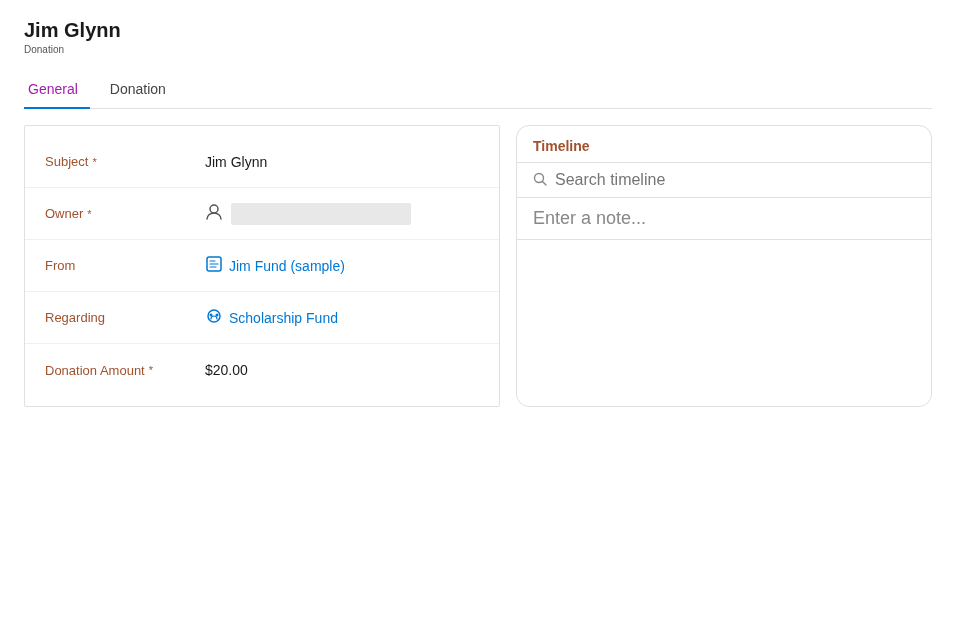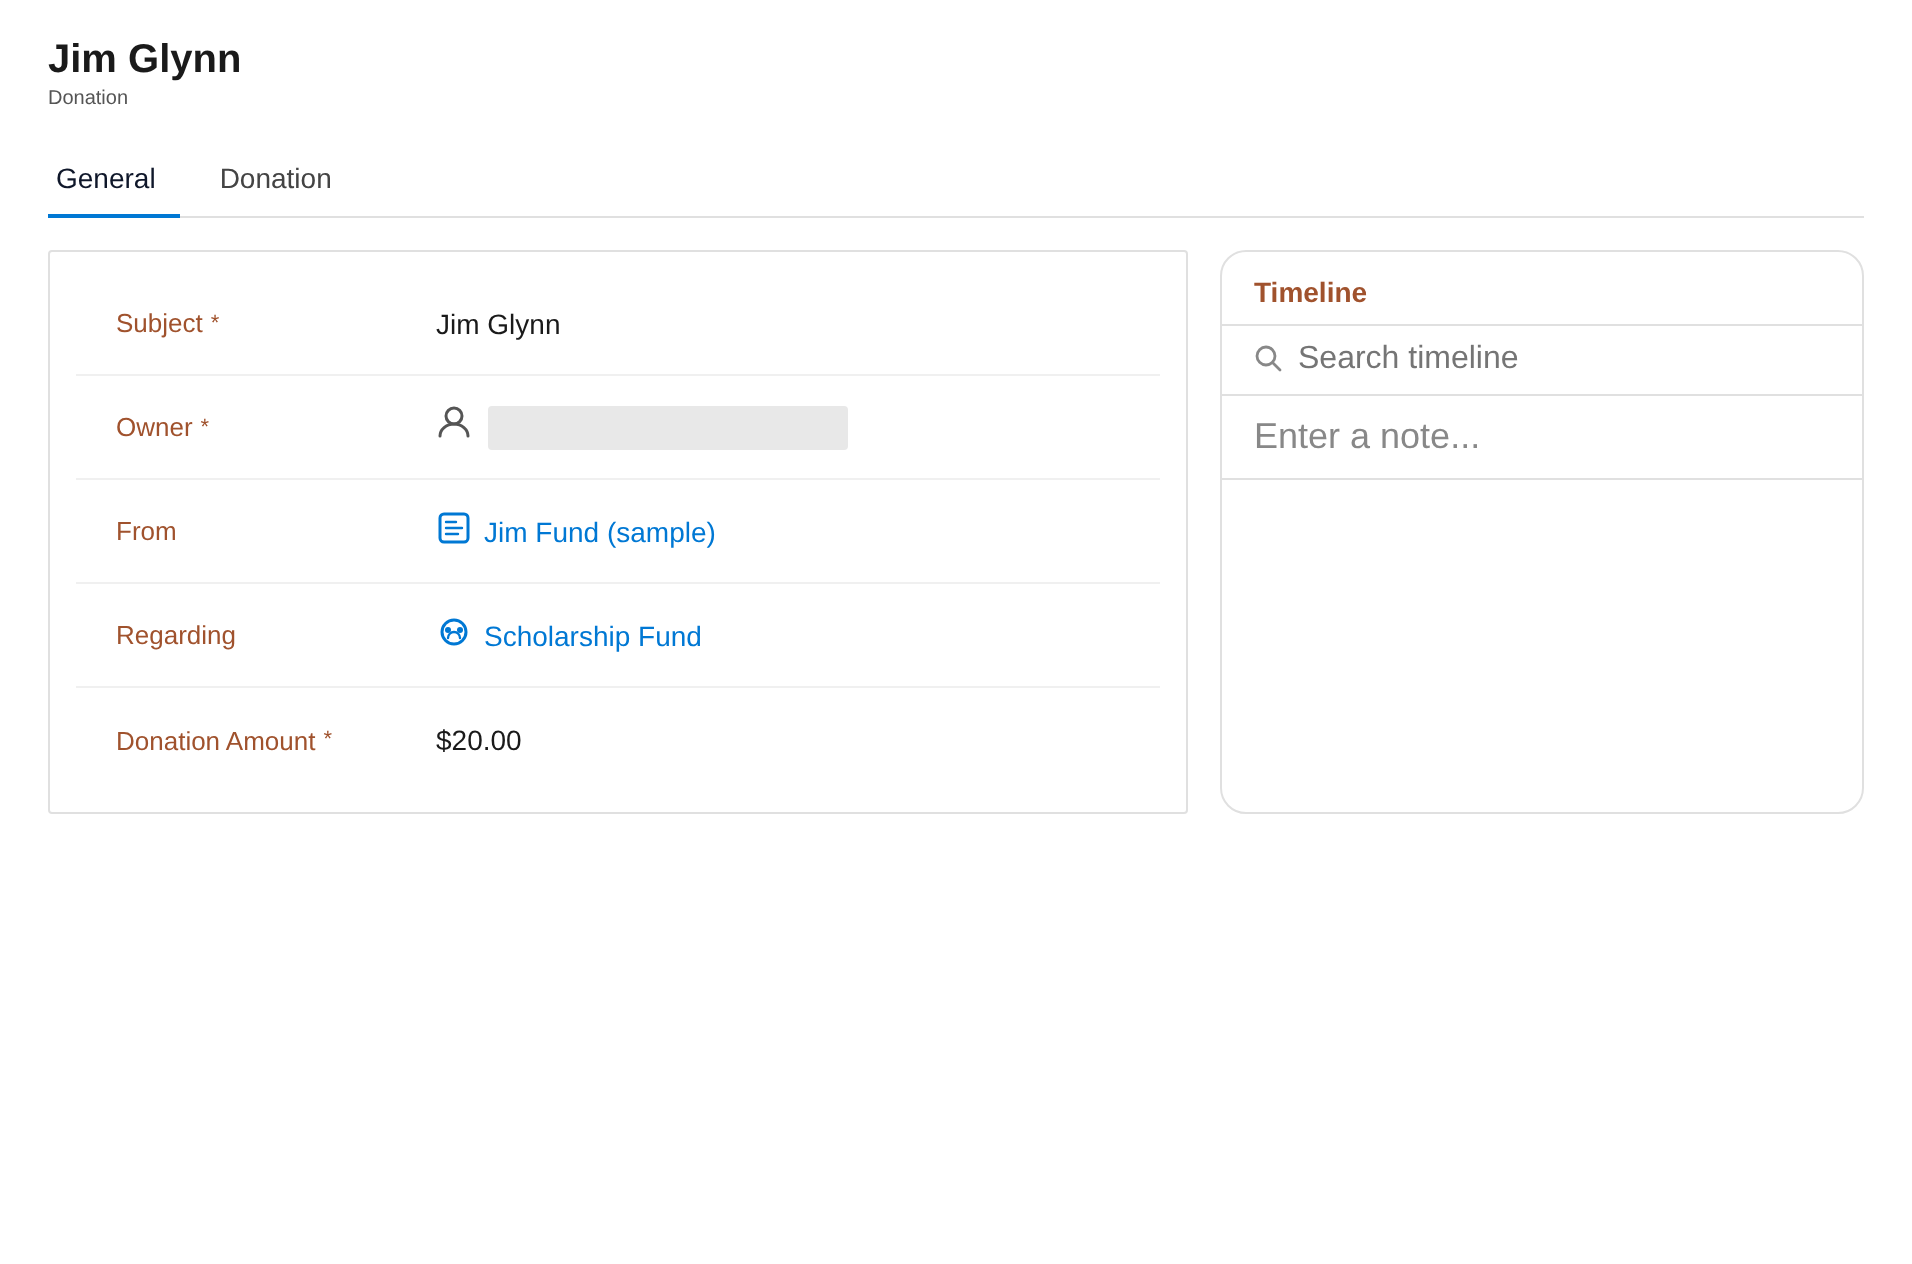--- a/index.html
+++ b/index.html
@@ -32,34 +32,34 @@
     .tab {
       padding: 8px 12px 10px 4px;
       margin-right: 16px;
       cursor: pointer;
       font-size: 14px;
       color: #444;
       border-bottom: 2px solid transparent;
       margin-bottom: -1px;
     }
     .tab.active {
-      color: #0f172a;
+      color: #a21caf;
       border-bottom: 2px solid #0078d4;
       font-weight: 500;
     }
     .main-content {
       display: flex;
       margin-top: 16px;
       gap: 16px;
     }
     .form-card {
       border: 1px solid #e0e0e0;
       border-radius: 2px;
-      width: 570px;
-      padding: 10px 13px;
+      width: 476px;
+      padding: 10px 0;
     }
     .form-row {
       display: flex;
       align-items: center;
       padding: 12px 20px;
       border-bottom: 1px solid #f0f0f0;
       min-height: 52px;
     }
     .form-row:last-child {
       border-bottom: none;

